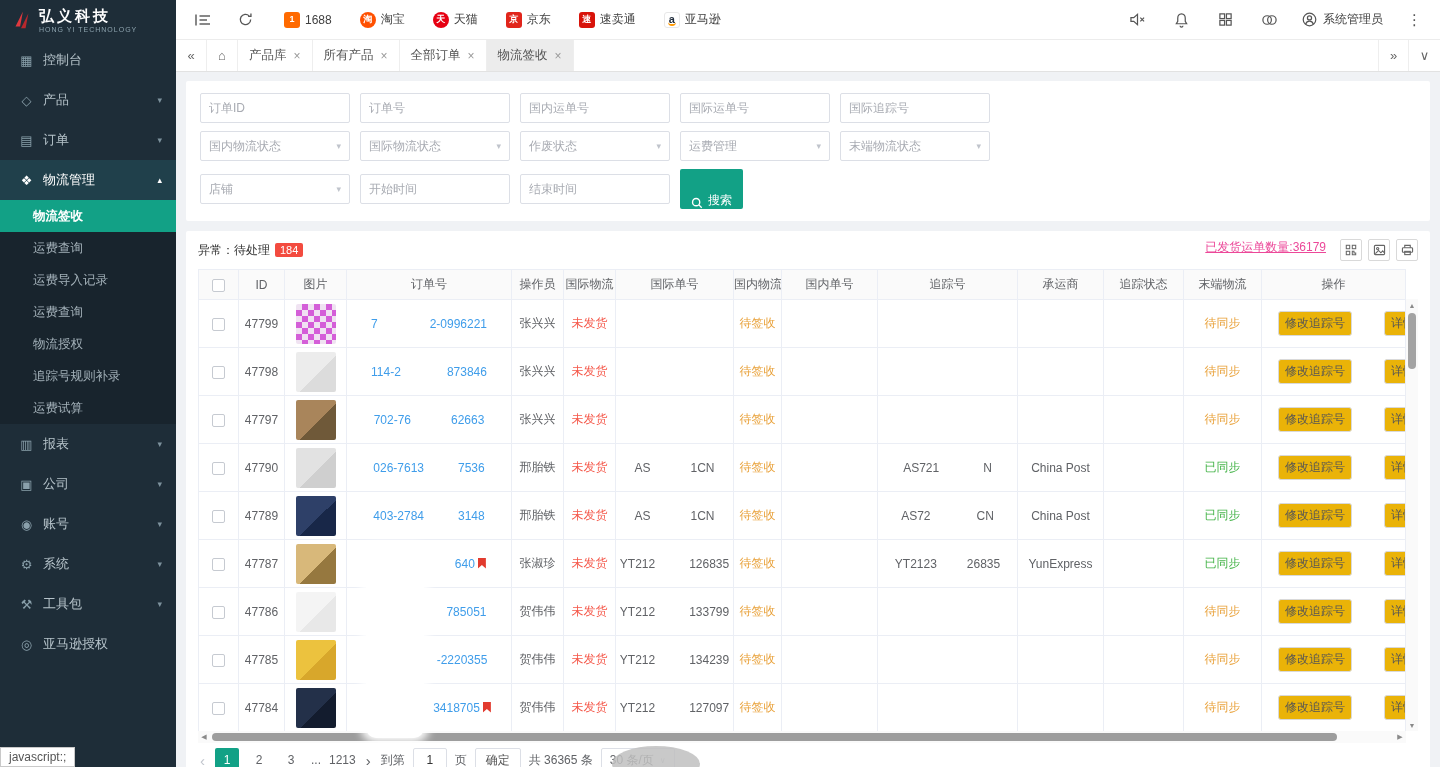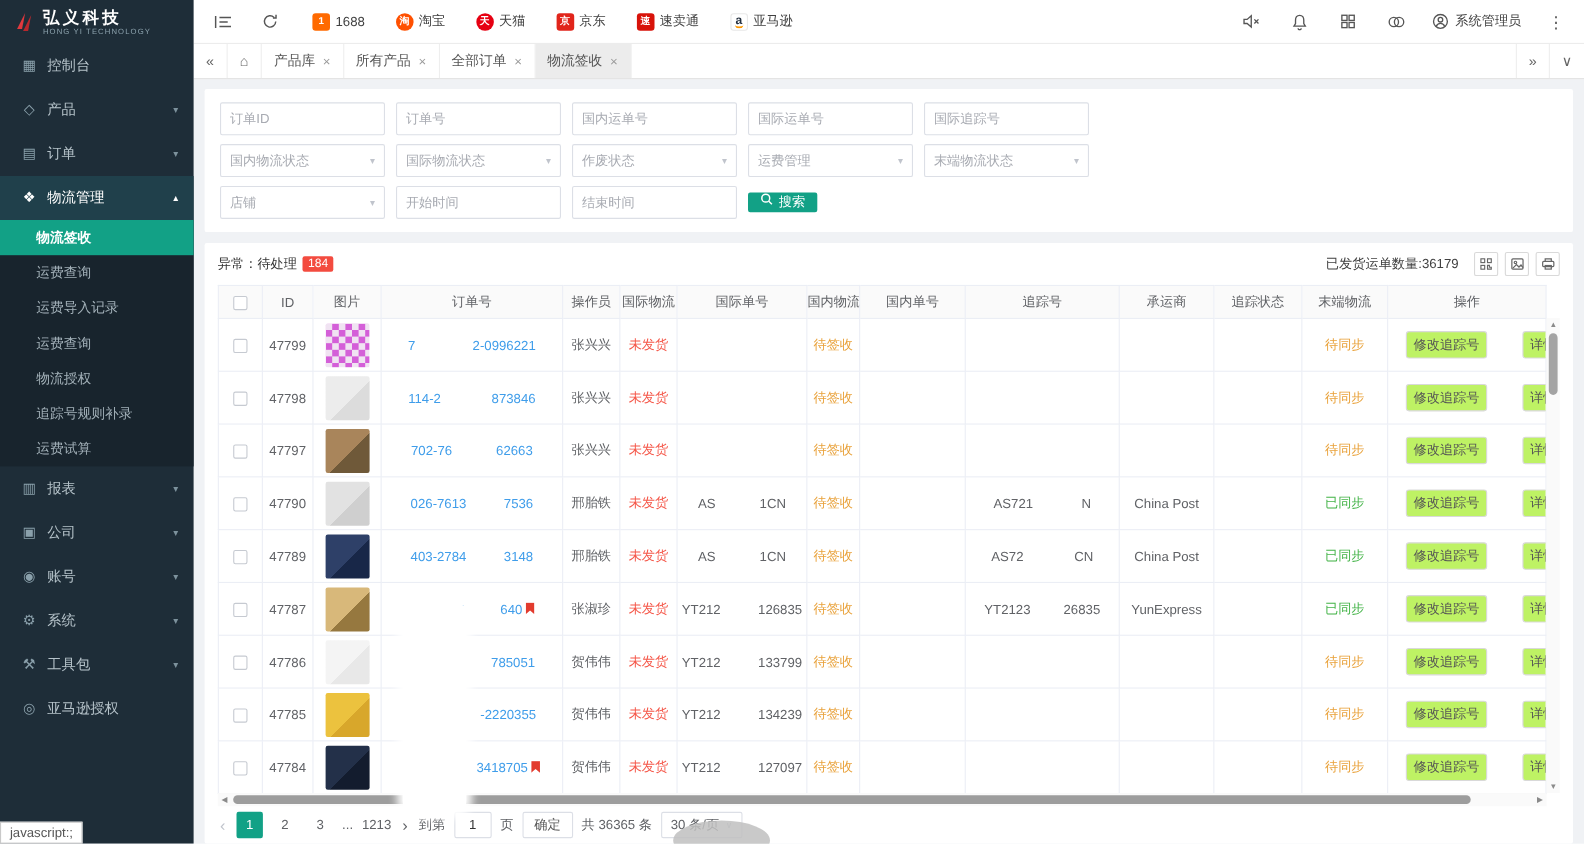--- a/index.html
+++ b/index.html
@@ -44,41 +44,41 @@
 .tclose{color:#999;font-size:12px;}
 
 .content{position:absolute;left:176px;top:72px;right:0;bottom:0;padding:9px 10px;overflow:hidden;}
 .card{background:#fff;border-radius:2px;}
 .filter-card{padding:12px 14px 4px;margin-bottom:10px;}
 .frow{display:flex;gap:10px;margin-bottom:8px;align-items:center;}
 .f-input,.f-select{width:150px;height:30px;border:1px solid #dcdfe6;border-radius:2px;font-size:12px;padding:0 8px;color:#333;background:#fff;}
 .f-input::placeholder{color:#a8abb2;}
 .f-select{display:flex;align-items:center;justify-content:space-between;color:#a8abb2;cursor:pointer;}
 .f-caret{font-size:9px;color:#c0c4cc;}
-.search-btn{height:18px;padding:0 11px;background:var(--accent);color:#fff;border:none;border-radius:2px;display:flex;align-items:flex-start;gap:5px;font-size:12px;cursor:pointer;}
+.search-btn{height:40px;padding:0 11px;background:var(--accent);color:#fff;border:none;border-radius:2px;display:flex;align-items:flex-end;gap:5px;font-size:12px;cursor:pointer;}
 
 .table-card{position:relative;padding:0 12px;height:546px;overflow:hidden;}
 .tbar{height:38px;display:flex;align-items:center;justify-content:space-between;}
 .tbar-left{display:flex;align-items:center;color:#333;}
 .badge{background:var(--badge);color:#fff;border-radius:2px;padding:1px 5px;margin-left:5px;font-size:11px;}
-.tbar-right{display:flex;align-items:center;gap:6px;color:#404040;}
+.tbar-right{display:flex;gap:6px;color:#ec4899;text-decoration:underline;}
 .shipped{margin-right:8px;font-size:12px;}
 .ibtn{width:22px;height:22px;border:1px solid #d9d9d9;border-radius:2px;display:grid;place-items:center;cursor:pointer;background:#fff;}
 .twrap{margin-right:12px;}
 table{width:100%;border-collapse:collapse;table-layout:fixed;}
 th,td{border:1px solid #ebeef5;text-align:center;font-weight:normal;overflow:hidden;white-space:nowrap;}
 thead th{height:30px;background:#fafafa;color:#606266;font-size:12px;}
 tbody td{height:48px;color:#606266;font-size:12px;}
 a.link{color:var(--link);text-decoration:none;cursor:pointer;}
 .redact{display:inline-block;height:10px;background:#fff;vertical-align:middle;}
 .cbx{display:inline-block;width:13px;height:13px;border:1px solid #c6cad1;border-radius:2px;background:#fff;cursor:pointer;vertical-align:middle;}
 .thumb{width:40px;height:40px;border-radius:2px;margin:0 auto;}
 .st-red{color:var(--red);}.st-orange{color:var(--orange);}.st-green{color:var(--green);}
 .flag{display:inline-block;width:8px;height:11px;background:#e23b2e;clip-path:polygon(0 0,100% 0,100% 100%,50% 68%,0 100%);margin-left:3px;vertical-align:-1px;}
-.act-btn{display:inline-block;border:1px solid #d9d9d9;border-radius:3px;background:#bef264;color:#555;font-size:12px;padding:3px 6px;margin:0 16px;cursor:pointer;}
+.act-btn{display:inline-block;border:1px solid #d9d9d9;border-radius:3px;background:#eab308;color:#555;font-size:12px;padding:3px 6px;margin:0 16px;cursor:pointer;}
 
 .vscroll{position:absolute;right:12px;top:68px;height:432px;width:12px;background:#fafafa;z-index:4;}
 .vscroll .sarrow{position:absolute;left:0;width:12px;height:12px;display:grid;place-items:center;font-size:7px;color:#8a8a8a;}
 .vscroll .sarrow.top{top:0;}
 .vscroll .sarrow.bottom{bottom:0;}
 .vthumb{position:absolute;top:14px;left:2px;width:8px;height:56px;background:#a3a3a3;border-radius:4px;}
 .hscroll{position:absolute;left:12px;right:24px;top:500px;height:12px;background:#fafafa;display:flex;align-items:center;z-index:4;}
 .hscroll .sarrow{width:12px;height:12px;display:grid;place-items:center;font-size:7px;color:#8a8a8a;}
 .htrack{flex:1;height:12px;position:relative;}
 .hthumb{position:absolute;left:2px;top:2px;height:8px;width:95%;background:#9d9d9d;border-radius:4px;}

